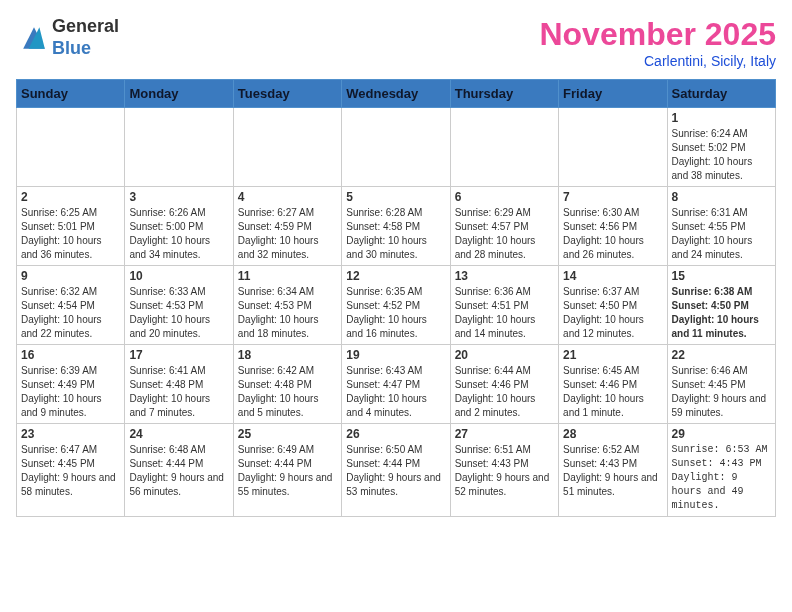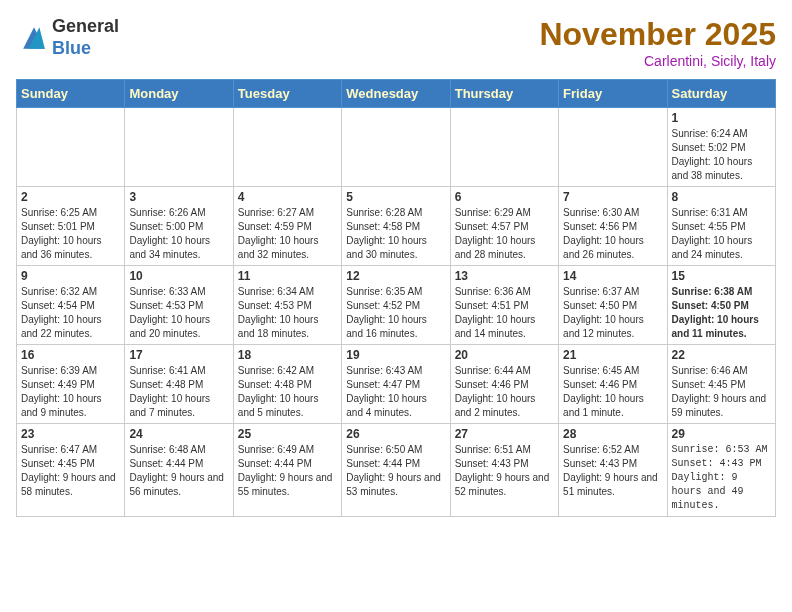--- a/index.html
+++ b/index.html
@@ -32,34 +32,34 @@
     .logo-icon {
       width: 36px;
       height: 36px;
     }
     .title-block {
       text-align: right;
     }
     .month-title {
       font-size: 32px;
       font-weight: bold;
-      color: #a16207;
+      color: #ec4899;
     }
     .location {
       font-size: 14px;
-      color: #a21caf;
+      color: #1d4ed8;
     }
     .calendar {
       width: 100%;
       border-collapse: collapse;
       border: 1px solid #ccc;
     }
     .calendar th {
       background-color: #3a7abf;
-      color: #fef9c3;
+      color: #0f172a;
       font-size: 13px;
       font-weight: bold;
       padding: 6px 4px;
       text-align: left;
       border: 1px solid #5090cc;
     }
     .calendar td {
       vertical-align: top;
       padding: 3px 4px;
       border: 1px solid #ccc;

